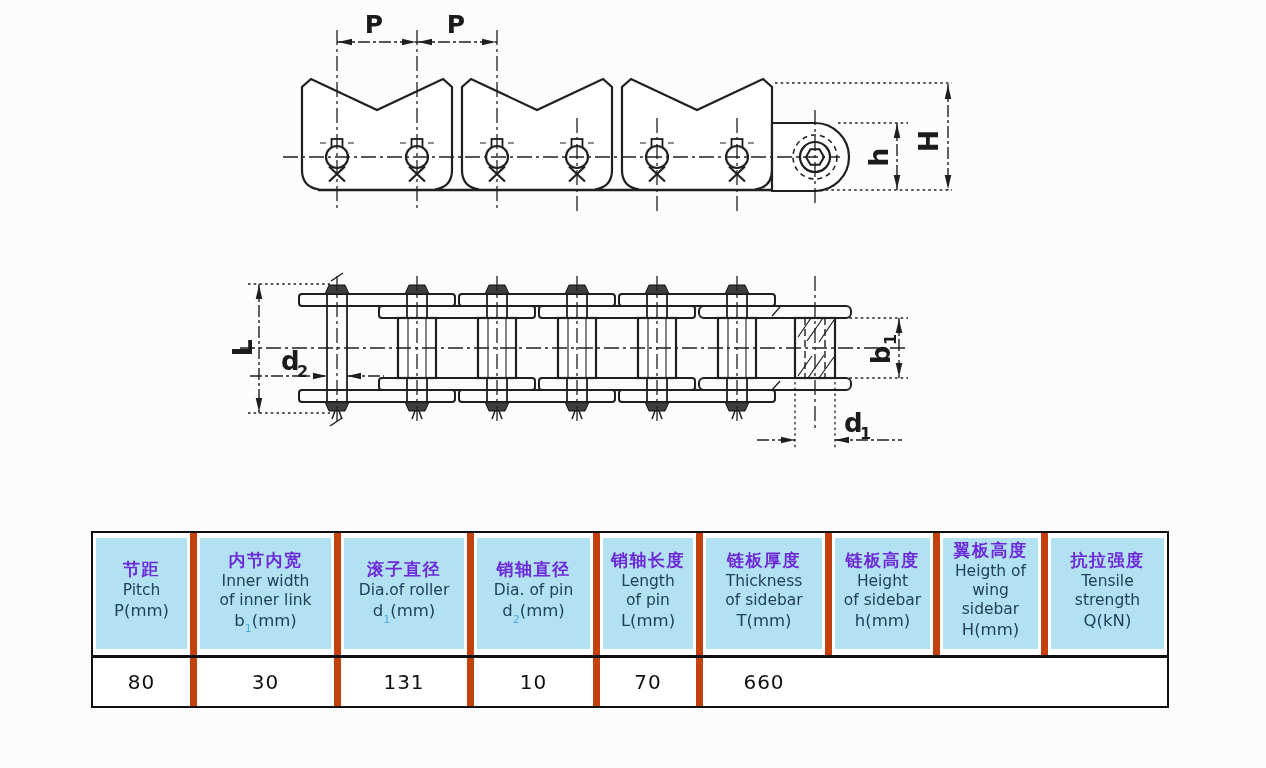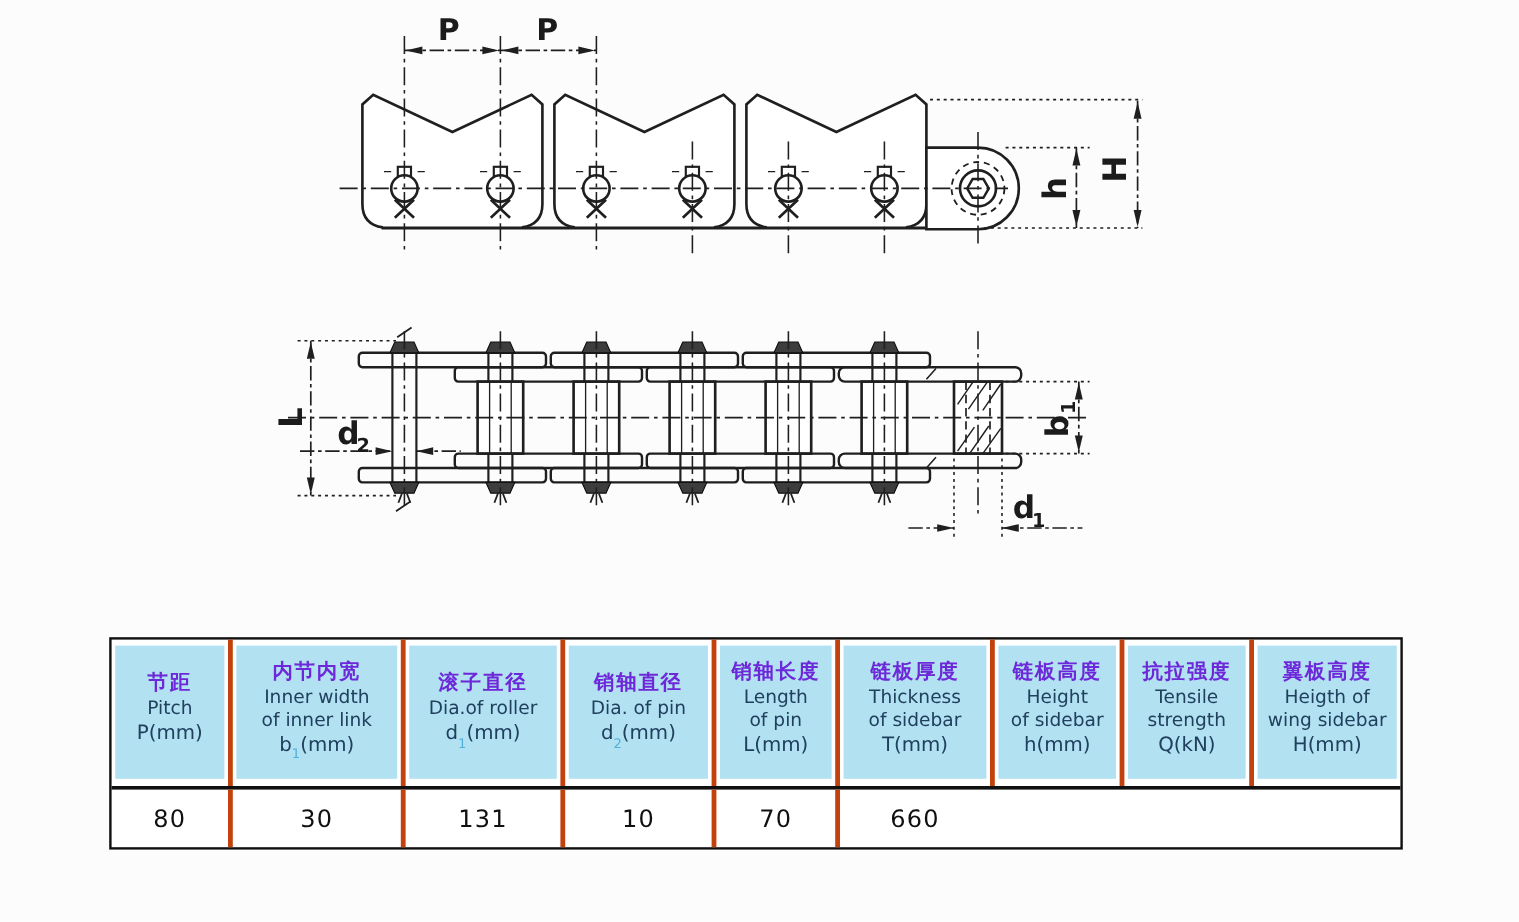--- a/index.html
+++ b/index.html
@@ -9,21 +9,21 @@
   svg text{font-family:"DejaVu Sans","Liberation Sans",sans-serif;font-weight:600;fill:#1b1b1b;}
 
   
   .spec-table{position:absolute;left:91px;top:531px;width:1078px;box-sizing:border-box;
               border:2px solid #101010;background:#ffffff;}
   .thead{display:grid;grid-template-columns:97px 144px 133px 126px 103px 129px 108px 108px 1fr;
          height:122px;border-bottom:3px solid #101010;}
   .tbody{display:grid;grid-template-columns:97px 144px 133px 126px 103px 129px 108px 108px 1fr;
          height:48px;}
   .hcell{display:flex;box-sizing:border-box;}
-  .hcell + .hcell,.vcell + .vcell{border-left:4px solid #c2410c;}
+  .hcell + .hcell,.vcell + .vcell{border-left:7px solid #c2410c;}
   .hfill{flex:1;margin:5px 3px 6px 3px;background:#b2e2f2;display:flex;flex-direction:column;
          align-items:center;justify-content:center;text-align:center;}
   .cn{display:block;font-size:17px;font-weight:700;letter-spacing:1.5px;color:#6d28d9;line-height:23px;}
   .en{display:block;font-size:15.5px;color:#21405e;line-height:19px;}
   .sym{display:block;font-size:16.5px;color:#21405e;line-height:22px;}
   .sym sub{font-size:11px;color:#4fafd9;position:relative;top:2px;}
   .vcell{display:flex;align-items:center;justify-content:center;font-size:20px;color:#101010;
          letter-spacing:1px;}
 </style>
 </head>
@@ -322,34 +322,34 @@
     <div class="hcell">
           <div class="hfill">
       <span class="cn">链板高度</span>
       <span class="en">Height</span>
       <span class="en">of sidebar</span>
       <span class="sym"><span>h</span><sub></sub><span>(mm)</span></span>
     </div>
         </div>
     <div class="hcell">
           <div class="hfill">
+      <span class="cn">翼板高度</span>
+      <span class="en">Heigth of</span>
+      <span class="en">wing sidebar</span>
+      <span class="sym"><span>H</span><sub></sub><span>(mm)</span></span>
+    </div>
+        </div>
+    <div class="hcell">
+          <div class="hfill">
       <span class="cn">抗拉强度</span>
       <span class="en">Tensile</span>
       <span class="en">strength</span>
       <span class="sym"><span>Q</span><sub></sub><span>(kN)</span></span>
     </div>
         </div>
-    <div class="hcell">
-          <div class="hfill">
-      <span class="cn">翼板高度</span>
-      <span class="en">Heigth of</span>
-      <span class="en">wing sidebar</span>
-      <span class="sym"><span>H</span><sub></sub><span>(mm)</span></span>
-    </div>
-        </div>
   </div>
   <div class="tbody">
     <div class="vcell">
           <span>80</span>
         </div>
     <div class="vcell">
           <span>30</span>
         </div>
     <div class="vcell">
           <span>131</span>

